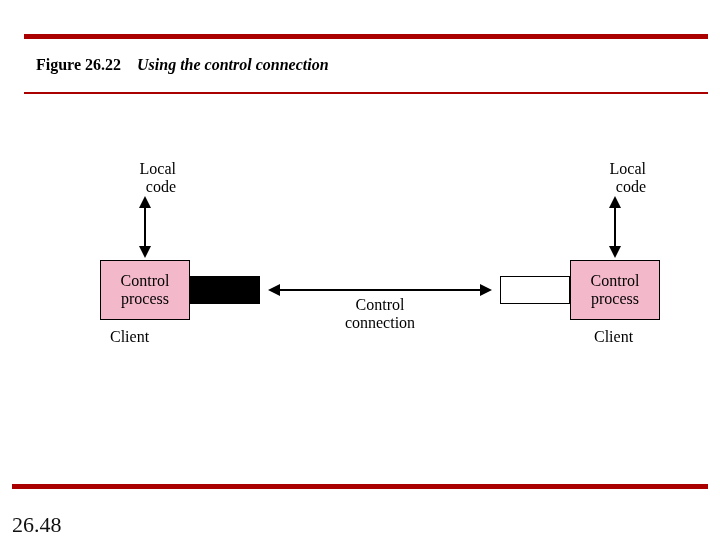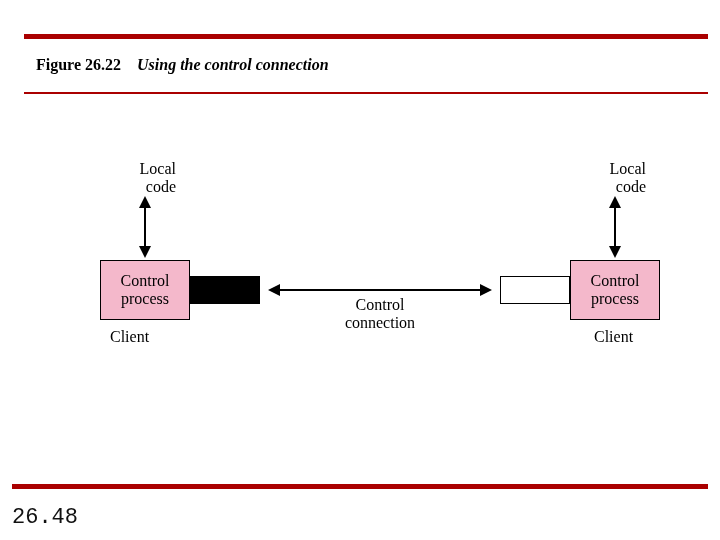--- a/index.html
+++ b/index.html
@@ -50,21 +50,21 @@
   .ad-right { left: 609px; top: 96px; }
 
   .hshaft { position: absolute; left: 280px; top: 139px; width: 200px; height: 2px; background: #000; }
   .arrow-left, .arrow-right { position: absolute; width: 0; height: 0; }
   .arrow-left  { border-top: 6px solid transparent; border-bottom: 6px solid transparent; border-right: 12px solid #000; left: 268px; top: 134px; }
   .arrow-right { border-top: 6px solid transparent; border-bottom: 6px solid transparent; border-left: 12px solid #000; left: 480px; top: 134px; }
 
   .conn-top-label { position: absolute; left: 300px; top: 114px; width: 160px; text-align: center; font-family: 'Times New Roman', serif; font-size: 16px; }
   .conn-bot-label { position: absolute; left: 300px; top: 146px; width: 160px; text-align: center; font-family: 'Times New Roman', serif; font-size: 16px; line-height: 1.1; }
 
-  .slide-num { position: absolute; left: 12px; bottom: 10px; font-family: Liberation Mono, monospace; font-size: 22px; color: #111; }
+  .slide-num { position: absolute; left: 12px; bottom: 2px; font-family: Liberation Serif, serif; font-size: 22px; color: #111; }
 </style>
 </head>
 <body>
 
 <div class="page">
 
   <div class="top-rule"></div>
 
   <div class="fig-title">
     <span class="num">Figure 26.22</span>

